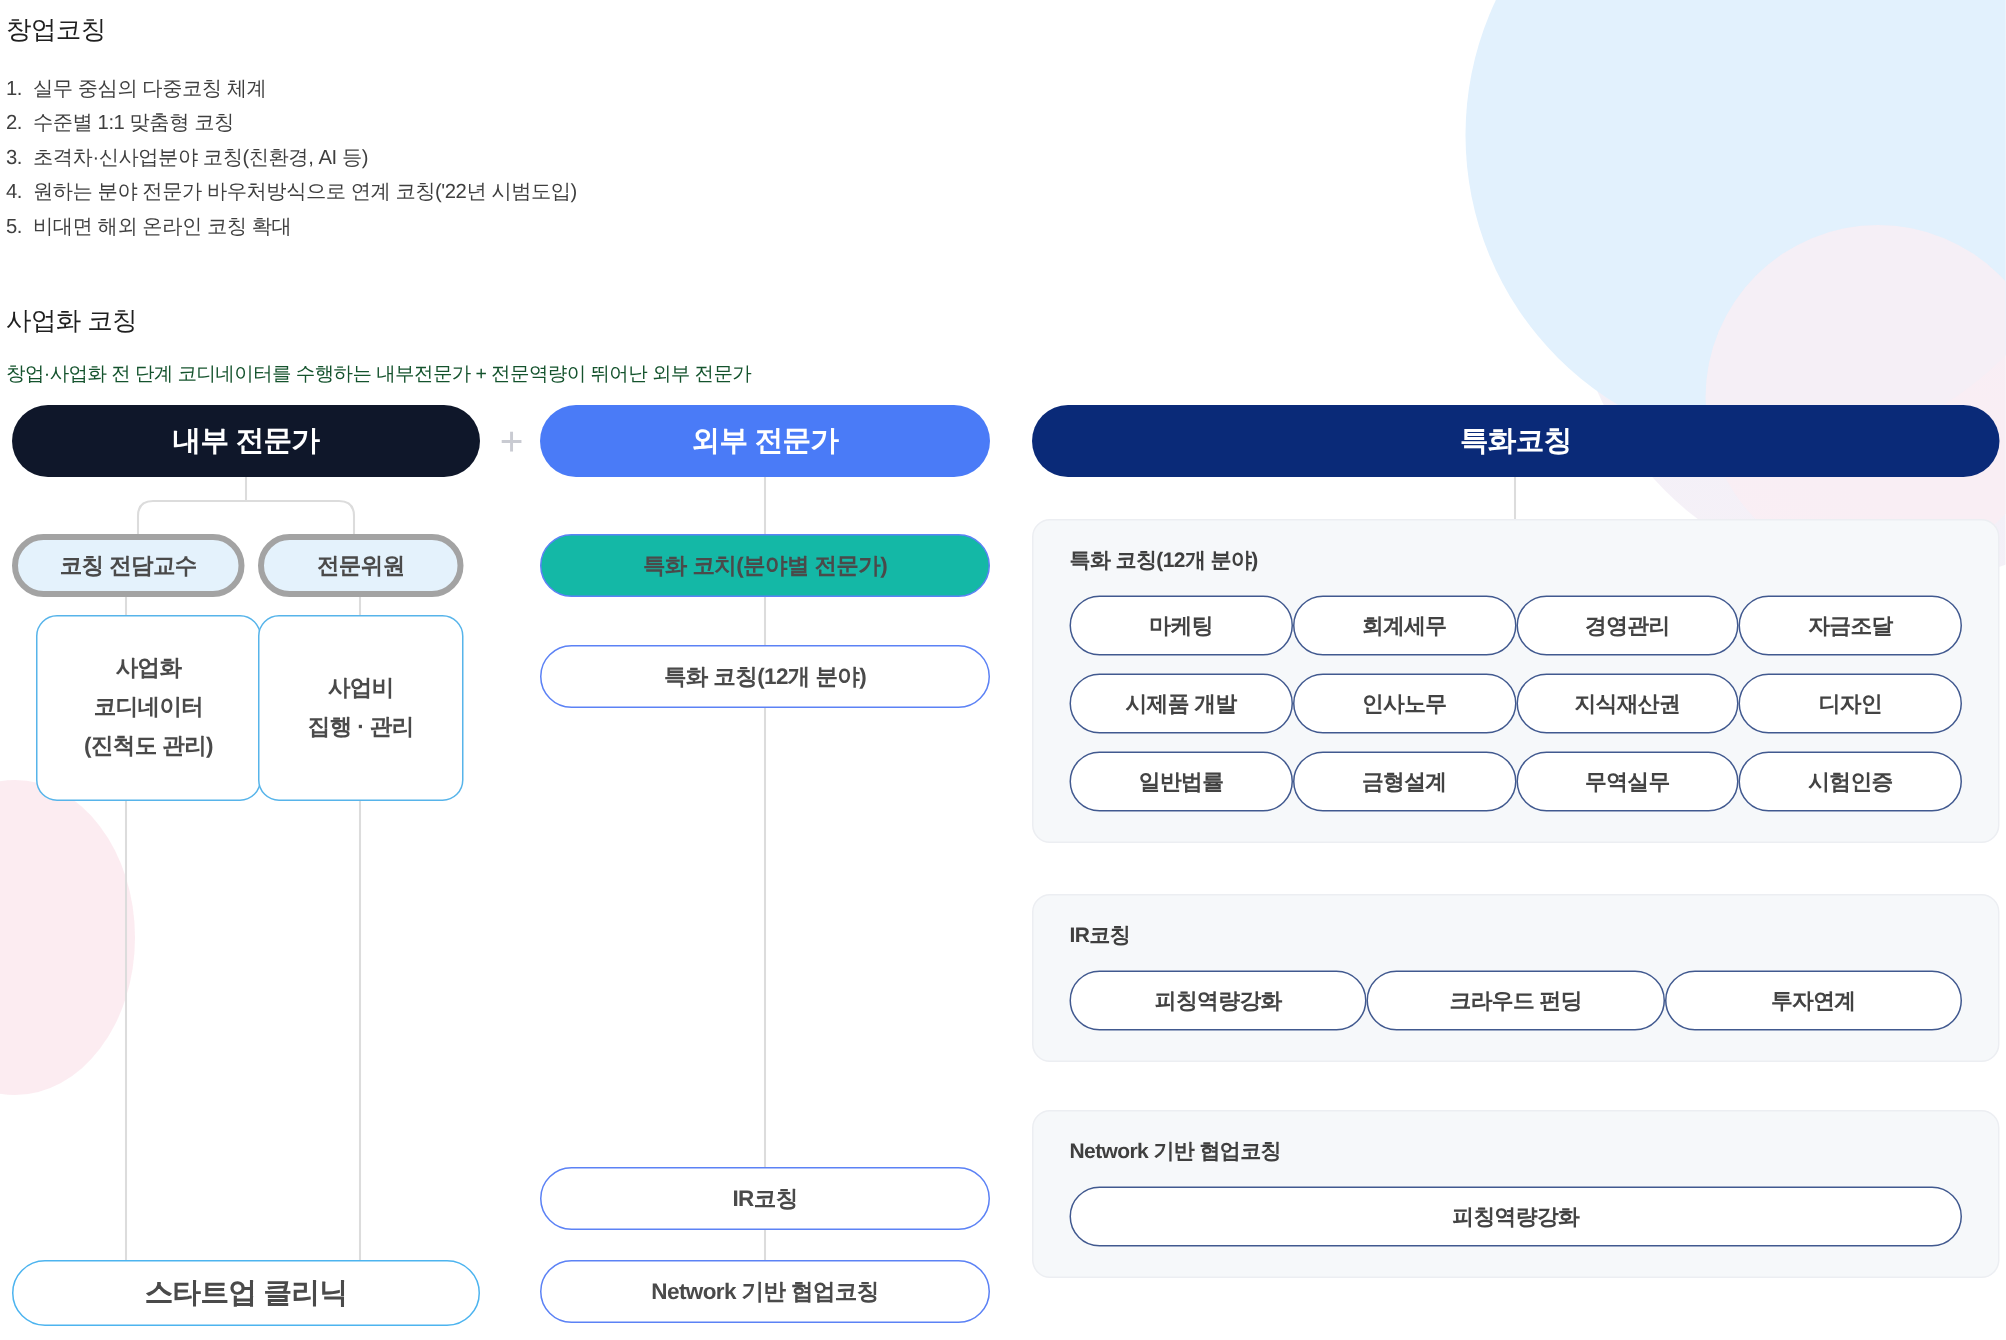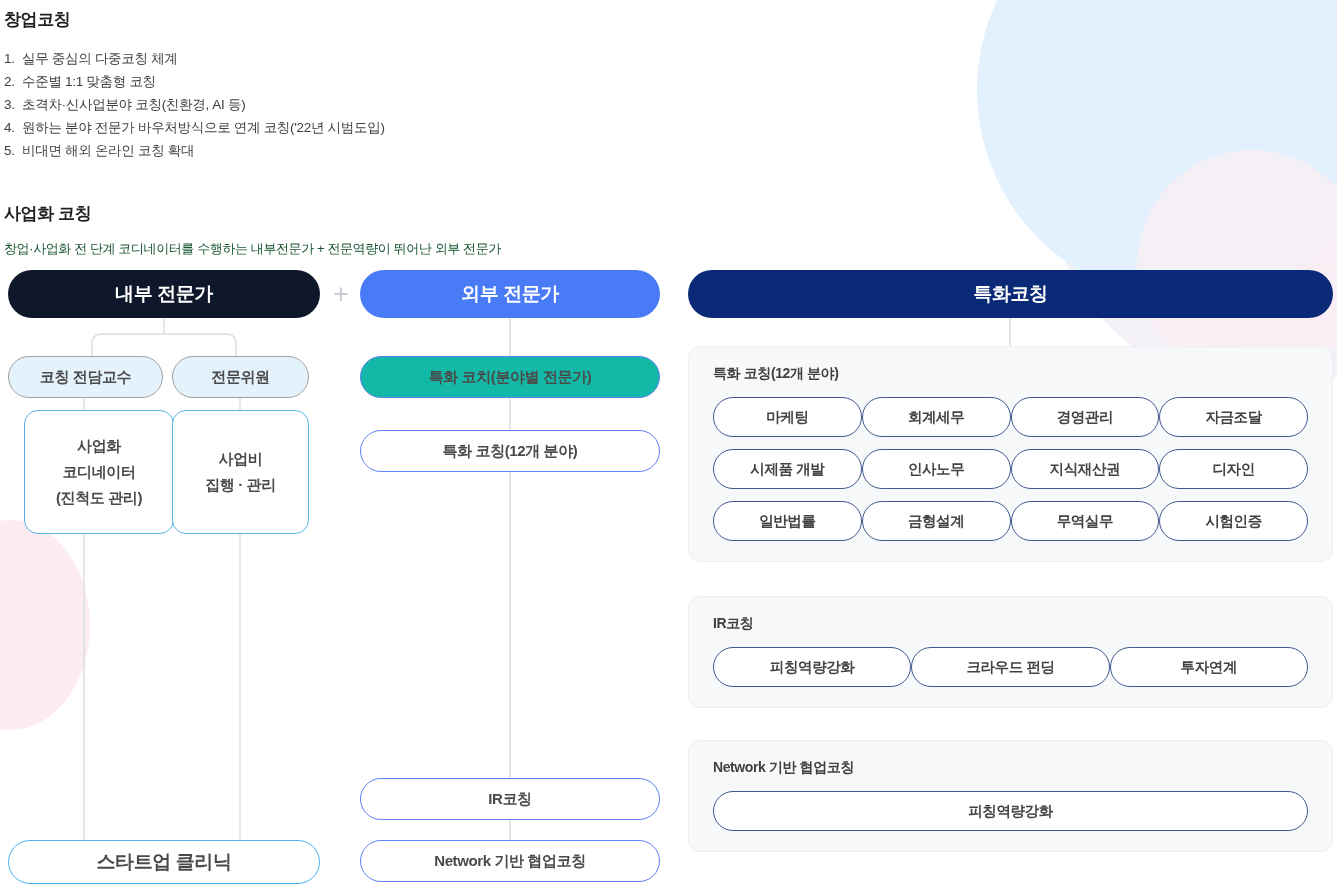--- a/index.html
+++ b/index.html
@@ -49,21 +49,21 @@
     border-radius: 50%;
     background: #fce9ee;
     opacity: .85;
   }
 
   
   .page { position: relative; z-index: 2; padding: 8px 0 0 4px; }
 
   .sec-title {
     font-size: 17px;
-    font-weight: 700;
+    font-weight: 400;
     color: #1f1f1f;
     letter-spacing: -0.4px;
   }
 
   .ol-list { margin-top: 16px; }
   .ol-item {
     font-size: 13.5px;
     color: #3f3f3f;
     line-height: 23px;
     letter-spacing: -0.3px;
@@ -121,21 +121,21 @@
     display: flex; align-items: center; justify-content: center;
     color: #c9cbd2;
     font-size: 27px;
     font-weight: 400;
     line-height: 1;
   }
 
   
   .box-lightblue {
     background: #e4f2fc;
-    border: 1px solid #a3a3a3;
+    border: 4px solid #a3a3a3;
     border-radius: 22px;
     height: 42px;
     font-size: 15px;
     color: #4a4a4a;
   }
   .bx-prof { left: 4px;   top: 86px; width: 155px; }
   .bx-comm { left: 168px; top: 86px; width: 137px; }
 
   
   .box-white-tall {

